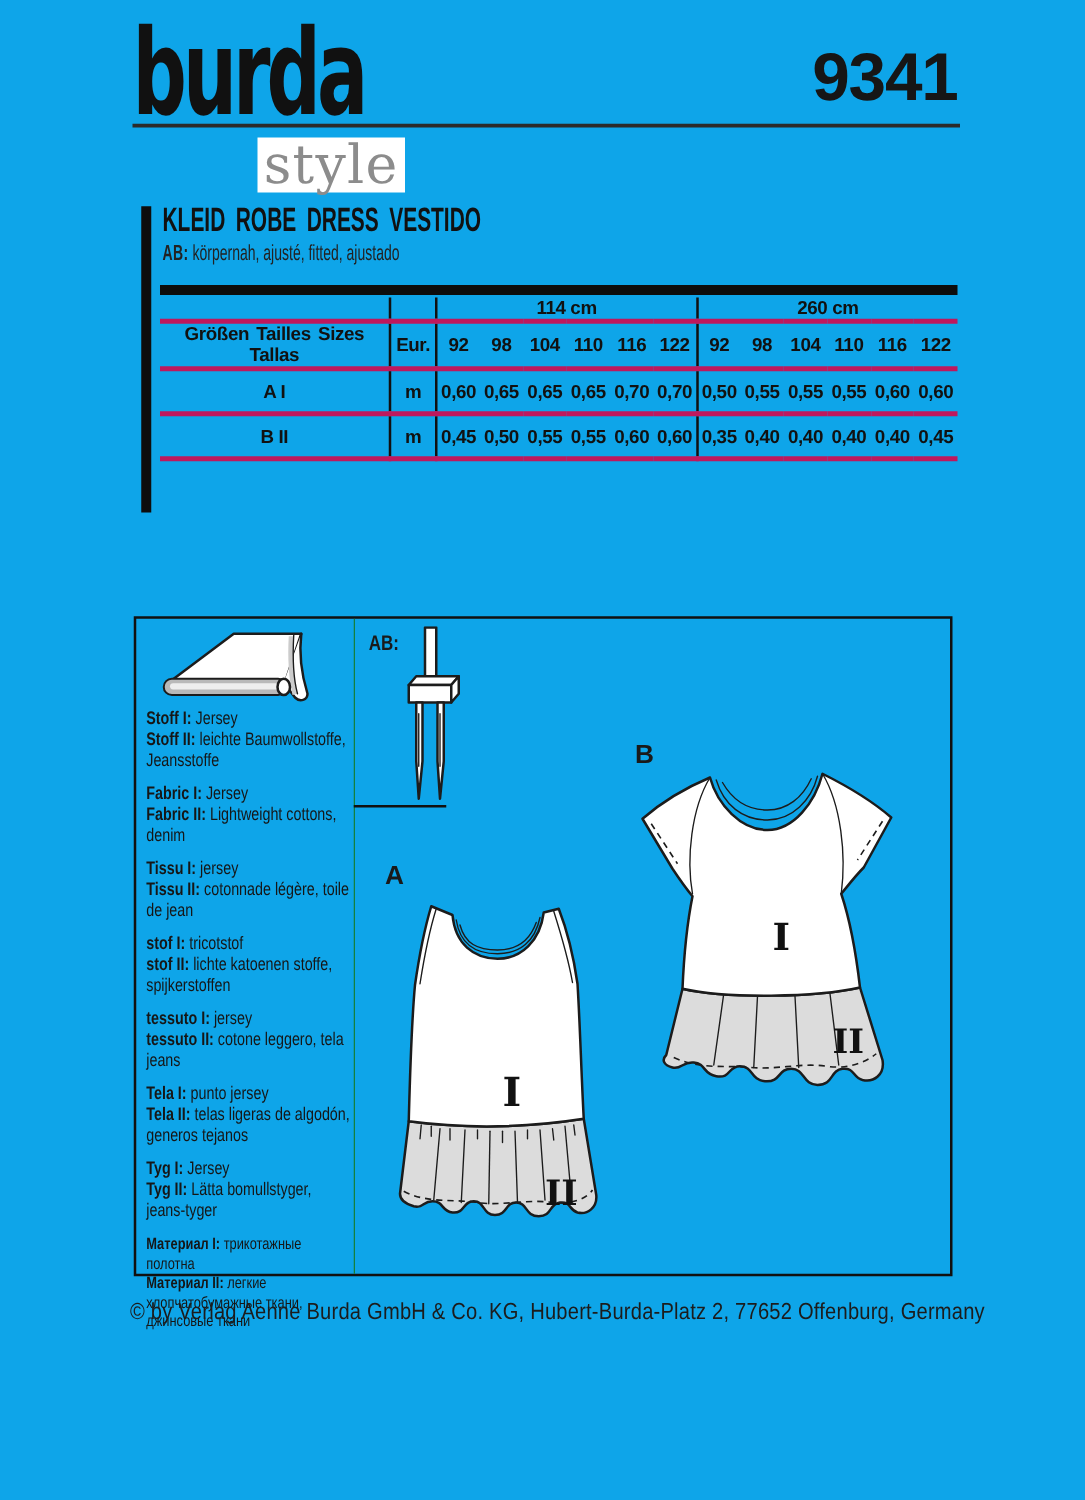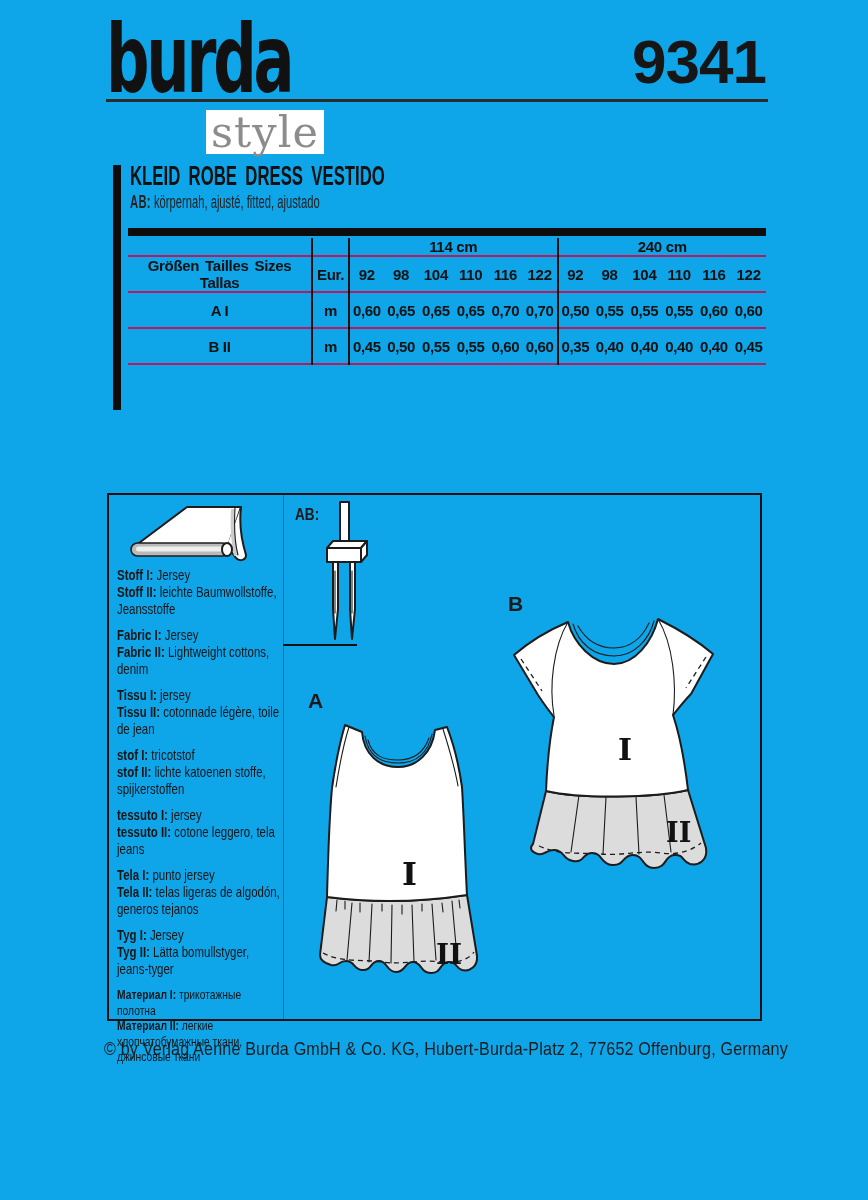--- a/index.html
+++ b/index.html
@@ -16,21 +16,21 @@
     transform:scaleX(0.64); transform-origin:0 0; color:#111;
   }
   .header-line { left:106px; top:99px; width:662px; height:3px; background:#2b2b2b; }
   .brand-sub {
     left:206px; top:70px; font-family:"DejaVu Serif", serif; font-size:43px;
     line-height:44px; color:#8c8c8c; background:#fff; padding:0 5px;
     letter-spacing:1px; z-index:2;margin-top:40px;
   }
   .pattern-number {
     left:598px; top:31px; width:168px; text-align:right; font-weight:bold;
-    font-size:62px; line-height:62px; letter-spacing:-1px; color:#161616;
+    font-size:54px; line-height:62px; letter-spacing:-1px; color:#161616;
   }
 
   
   .title-bar { left:113px; top:165px; width:8px; height:245px; background:#0d0d0d; }
   .doc-title {
     left:130px; top:162px; font-weight:bold; font-size:27px; line-height:28px;
     letter-spacing:0px; word-spacing:6px; transform:scaleX(0.62);
     transform-origin:0 0; white-space:nowrap; color:#111;
   }
   .doc-subtitle {
@@ -40,21 +40,21 @@
   .doc-subtitle b { letter-spacing:0.5px; }
 
   
   .table-topbar { left:128px; top:228px; width:638px; height:8px; background:#0d0d0d; }
   .yardage-wrap { left:128px; top:238px; width:638px; }
   table.yardage { border-collapse:collapse; width:638px; table-layout:fixed; }
   table.yardage td {
     font-size:15px; font-weight:bold; text-align:center; padding:0;
     letter-spacing:-0.3px; color:#111; vertical-align:middle;
   }
-  table.yardage tr { border-bottom:2px solid #be185d; }
+  table.yardage tr { border-bottom:4px solid #be185d; }
   table.yardage tr.widths-row { height:18px; }
   table.yardage tr.sizes-row { height:19px; }
   table.yardage tbody tr { height:36px; }
   td.b-r { border-right:2px solid #111; }
   td.rowlabel, td.sizecorner { text-align:left; padding-left:10px; }
   td.sizecorner { font-size:14.5px; word-spacing:2px; padding-left:2px; }
   td.group-head { font-size:16px; }
   td.unit { font-weight:bold; }
 
   
@@ -111,21 +111,21 @@
       <colgroup>
         <col style="width:184px">
           <col style="width:37px">
         <col span="12" style="width:34.75px">
       </colgroup>
       <thead>
         <tr class="widths-row">
           <td class="b-r"></td>
             <td class="b-r"></td>
           <td colspan="6" class="b-r group-head">114 cm</td>
-          <td colspan="6" class="group-head">240 cm</td>
+          <td colspan="6" class="group-head">260 cm</td>
         </tr>
         <tr class="sizes-row" id="sizes-row">
           <td class="sizecorner b-r">Größen Tailles Sizes Tallas</td>
           <td class="unit b-r">Eur.</td>
         <td>92</td>
             <td>98</td>
             <td>104</td>
             <td>110</td>
             <td>116</td>
             <td class="b-r">122</td>

